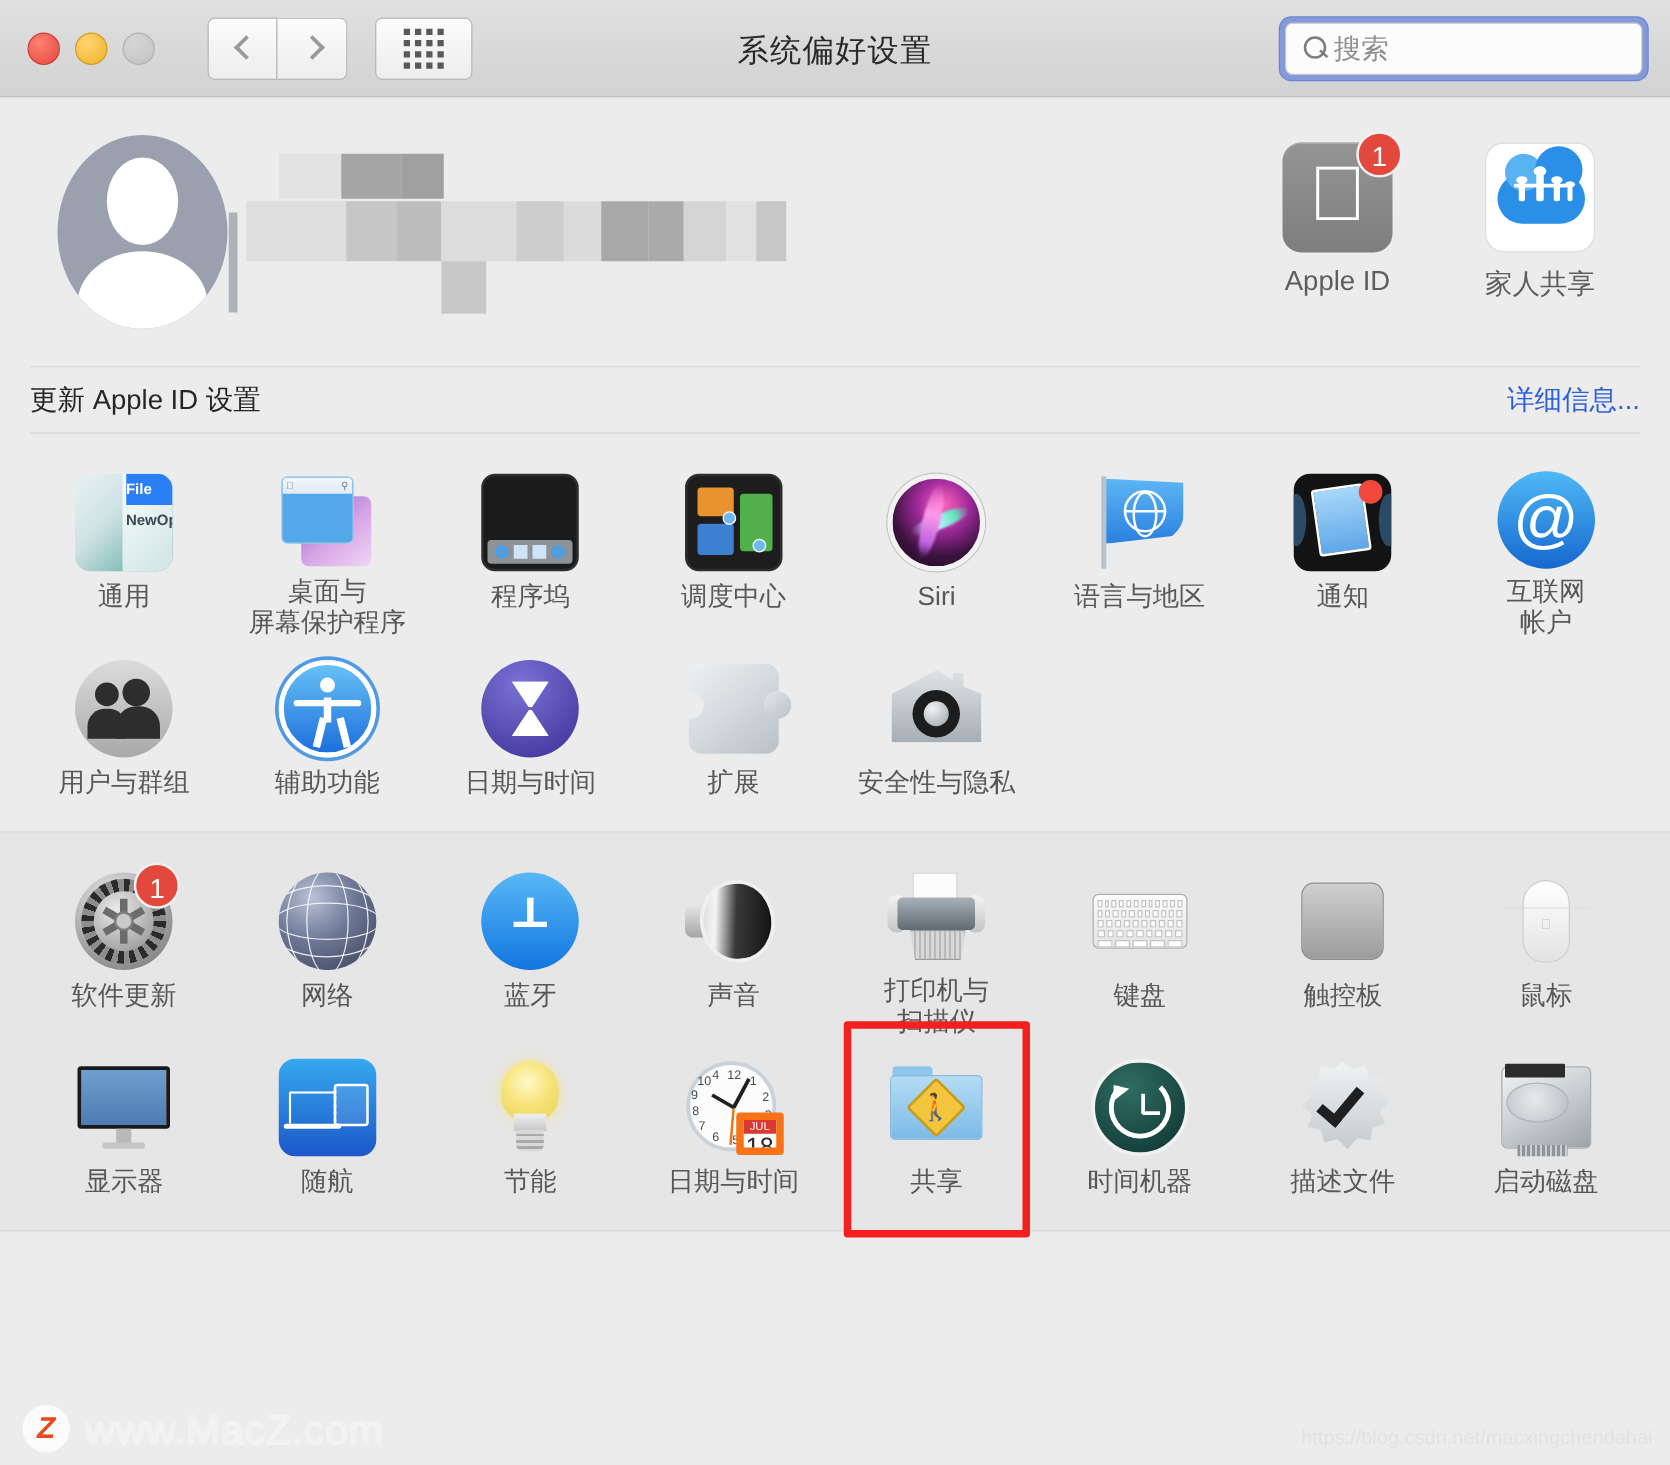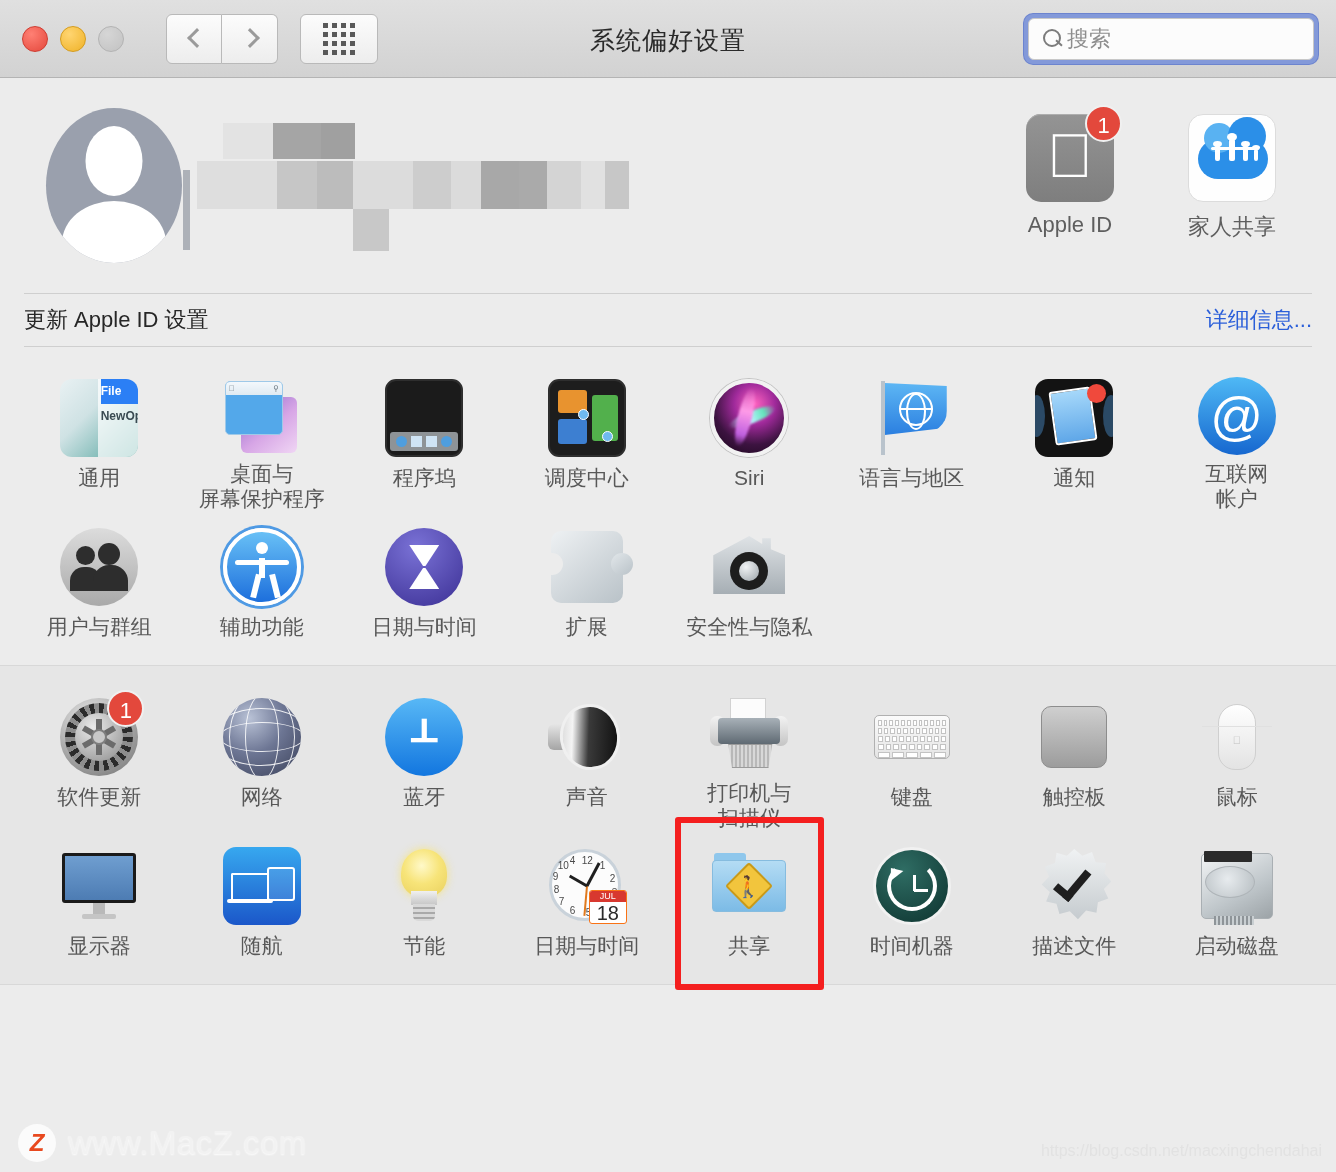--- a/index.html
+++ b/index.html
@@ -571,21 +571,21 @@
     position:absolute; left: 50%; top: 50%; background: #1f1f1f; transform-origin: bottom center;
   }
   .ic-clock .hh { width: 3px; height: 20px; transform: translate(-50%,-100%) rotate(-60deg); }
   .ic-clock .mm { width: 3px; height: 26px; transform: translate(-50%,-100%) rotate(28deg); }
   .ic-clock .sec {
     position:absolute; left: 50%; top: 50%; width: 2px; height: 30px; background: #e07a1f;
     transform-origin: top center; transform: translate(-50%,0) rotate(5deg);
   }
   .ic-clock .cal {
     position:absolute; right: -1px; bottom: 1px; width: 38px; height: 34px;
-    background: #fff; border: 1px solid #f97316; border-radius: 3px; overflow: hidden;
+    background: #fff; border: 6px solid #f97316; border-radius: 3px; overflow: hidden;
   }
   .ic-clock .cal .m { background: #d8382f; color: #fff; font-size: 9px; text-align:center; line-height: 11px; }
   .ic-clock .cal .d { font-size: 20px; color: #2b2b2b; text-align:center; line-height: 23px; }
 
   
   .ic-share { }
   .ic-share .tabtop {
     position:absolute; left: 4px; top: 6px; width: 32px; height: 9px;
     background: #8fc7ec; border-radius: 3px 3px 0 0;
   }

